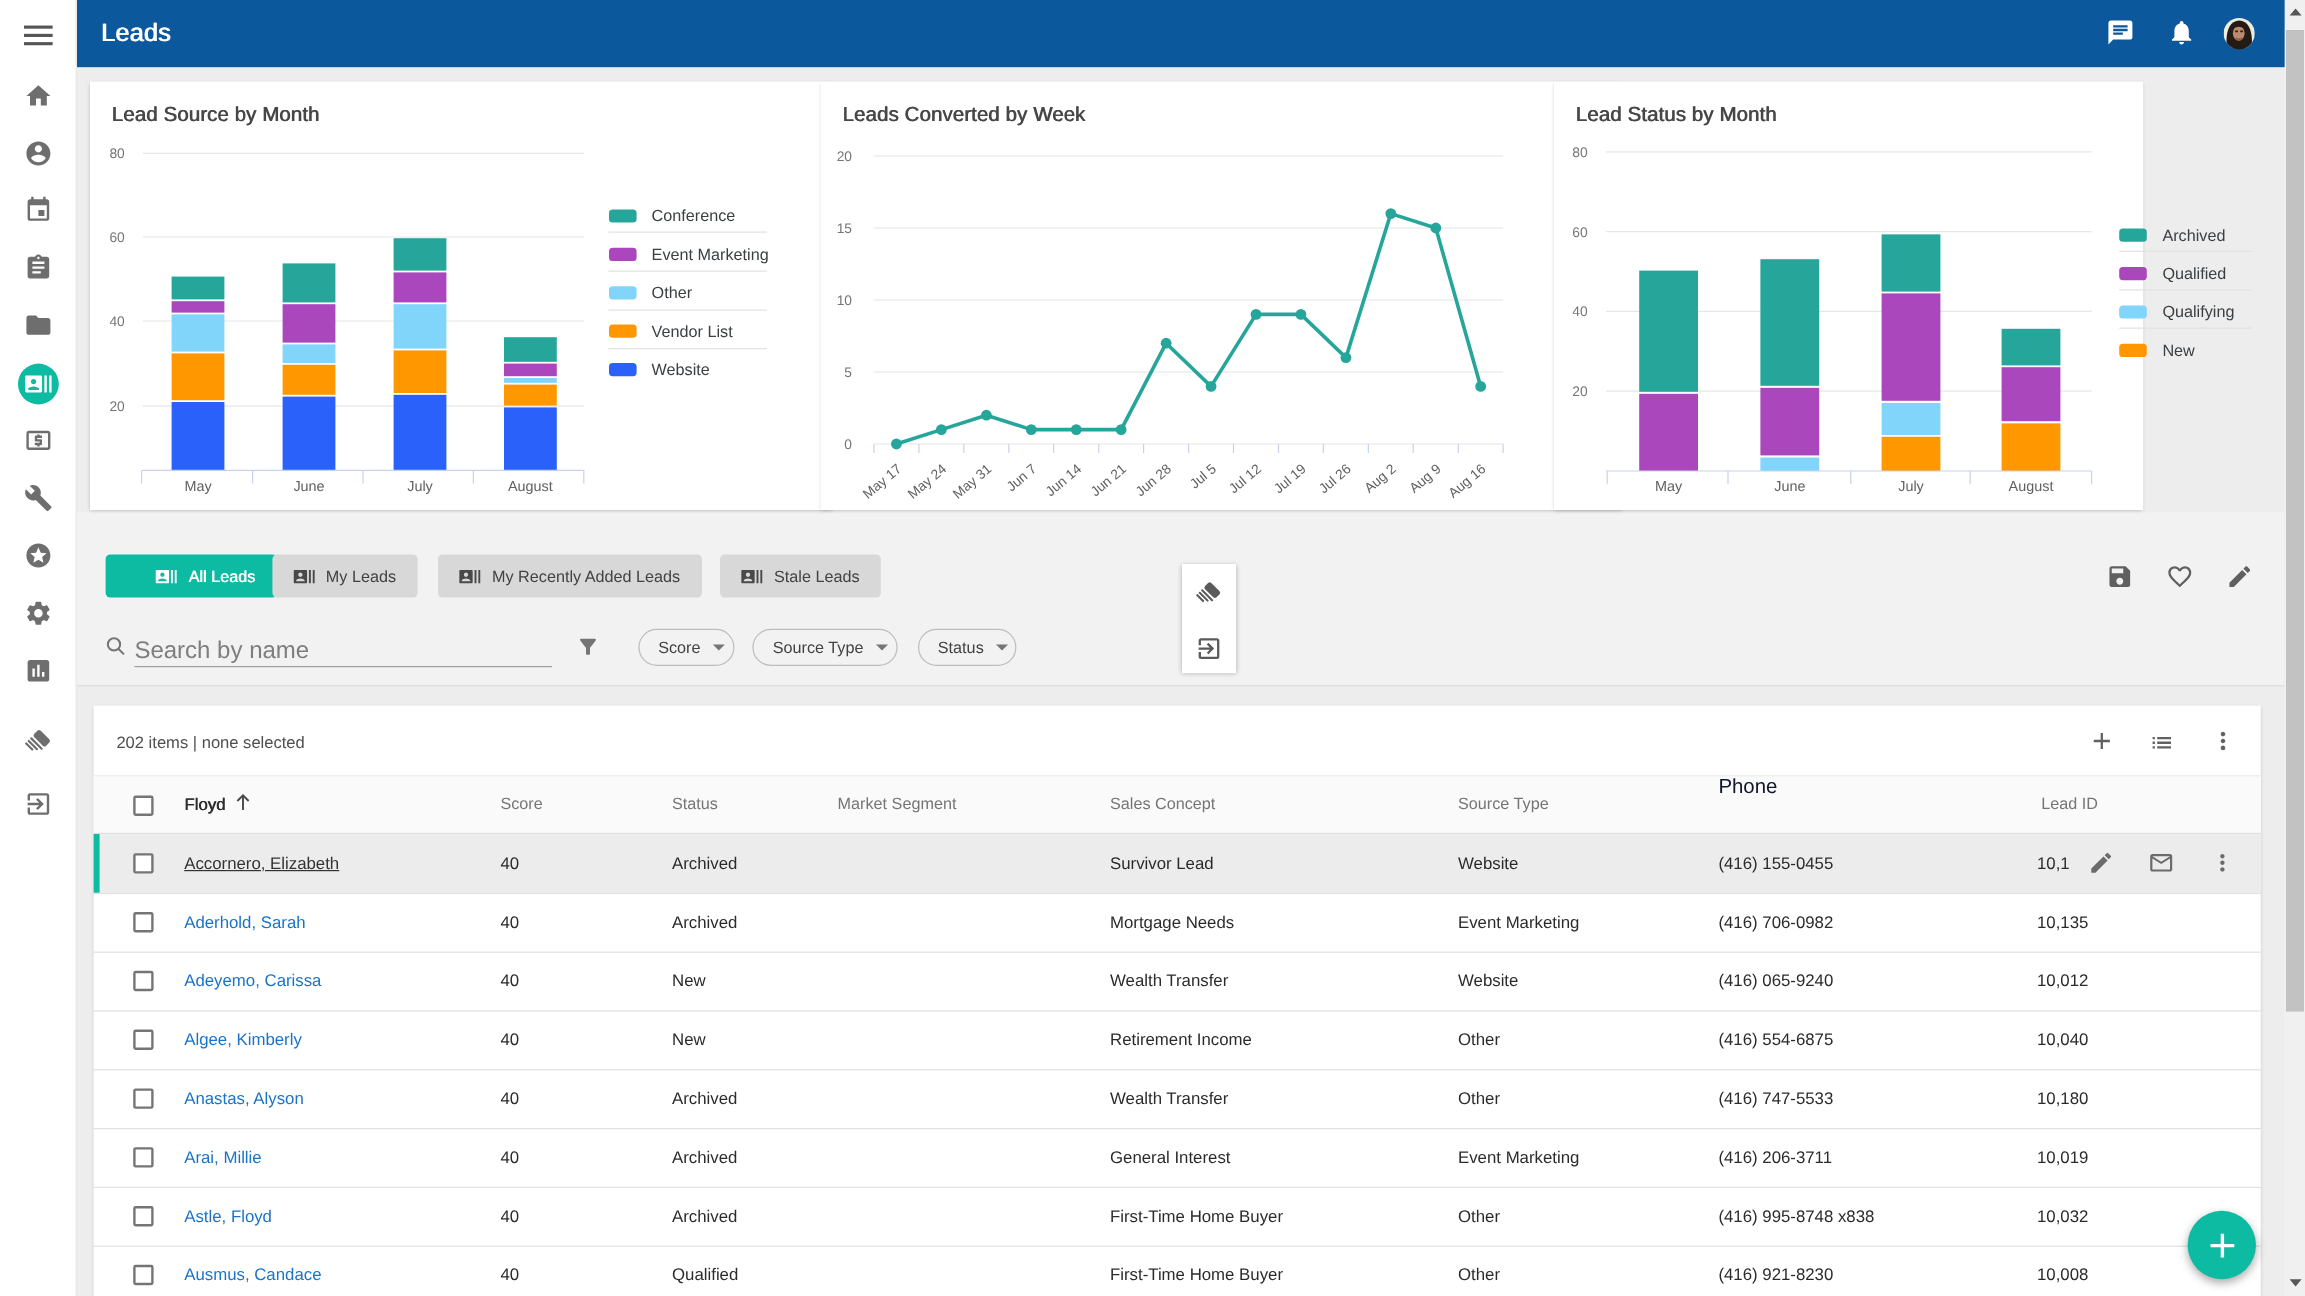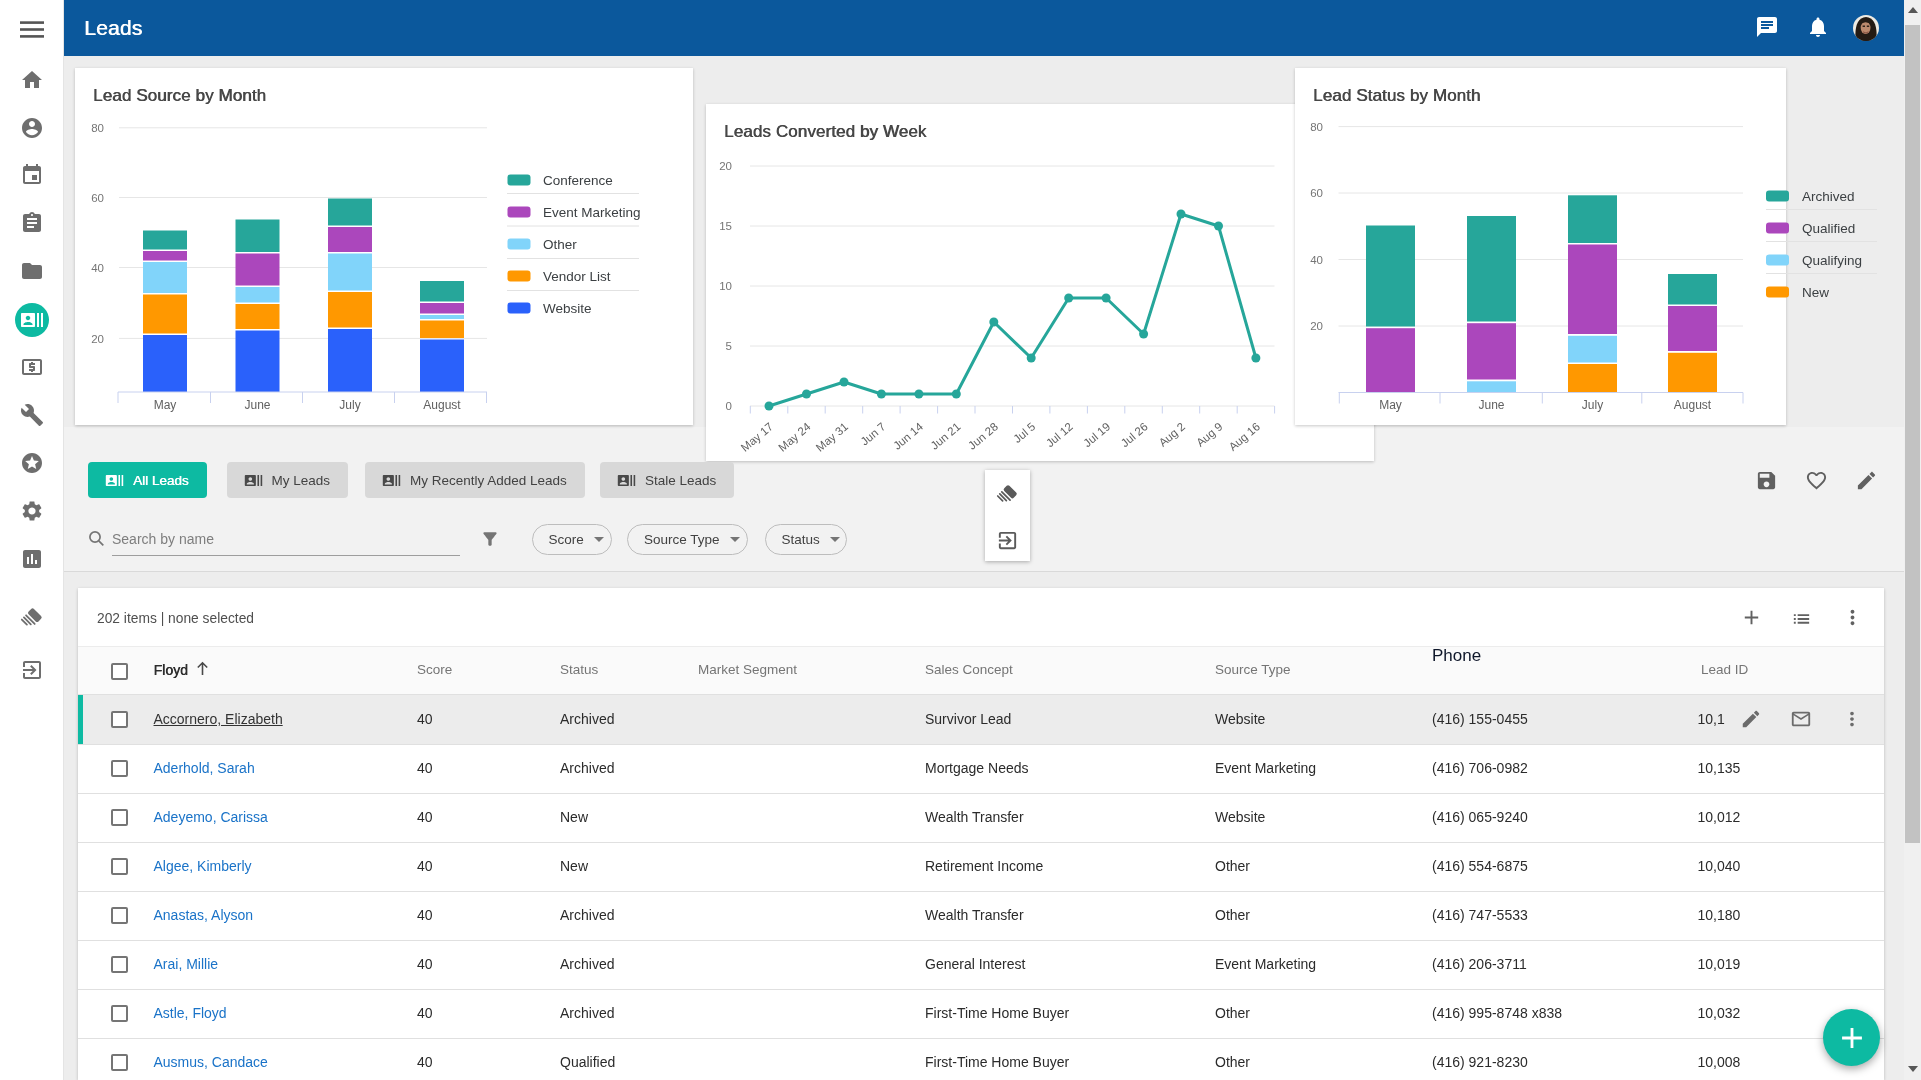--- a/index.html
+++ b/index.html
@@ -5,36 +5,36 @@
 * { margin:0; padding:0; box-sizing:border-box; }
 html,body { width:1921px; height:1080px; overflow:hidden; background:#fff;
   font-family:"Liberation Sans", sans-serif; }
 .abs { position:absolute; }
 #content { left:64px; top:56px; width:1840px; height:1024px; background:#ededed; }
 #appbar { left:64px; top:0; width:1840px; height:56px; background:#0b589c; }
 #appbar .title { position:absolute; left:20px; top:16px; color:#fff; font-size:21px; font-weight:400; text-shadow:0.7px 0 0 #fff; letter-spacing:0.2px; }
 #sidebar { left:0; top:0; width:64px; height:1080px; background:#fff; z-index:5; border-right:1px solid #e4e4e4; }
 .card { position:absolute; background:#fff; box-shadow:0 1px 3px rgba(0,0,0,0.22); }
 #card1 { left:75px; top:68px; width:618px; height:357px; }
-#card2 { left:706px; top:68px; width:668px; height:357px;margin-top:36px; }
+#card2 { left:684px; top:68px; width:668px; height:357px; }
 #card3 { left:1295px; top:68px; width:491px; height:357px; }
 #tablecard { left:78px; top:588px; width:1806px; height:492px; box-shadow:0 1px 3px rgba(0,0,0,0.22); }
 .ctitle { position:absolute; left:18px; top:18px; font-size:17px; color:#474747; font-weight:400; text-shadow:0.6px 0 0 #474747; letter-spacing:0.1px; }
 #scroll { left:1904px; top:0; width:17px; height:1080px; background:#f0f0f0; z-index:9; }
 #scroll .thumb { position:absolute; left:1px; top:25px; width:15px; height:818px; background:#c2c2c2; }
 .sicon { position:absolute; left:20px; width:24px; height:24px; }
 #fab { position:absolute; left:1823px; top:1009px; width:57px; height:57px; border-radius:50%;
   background:#0dbaa2; box-shadow:0 3px 8px rgba(0,0,0,0.35); z-index:8; }
 #fab svg { position:absolute; left:11.5px; top:11.5px; }
 
 .btn { position:absolute; top:462px; height:36px; border-radius:4px; font-size:13.5px; white-space:nowrap;
   display:flex; align-items:center; color:#424242; background:#d8d8d8; }
 .btn svg { margin-left:17px; }
 .btn span { margin-left:9px; margin-right:18px; }
-.btn.active { background:#0dbaa2; color:#fff; text-shadow:0.5px 0 0 #fff; }
+.btn.active { background:#0dbaa2; color:#fff; text-shadow:0.5px 0 0 #fff;padding-left:24px; }
 
 .chip { position:absolute; top:524px; height:31px; border:1px solid #bdbdbd; border-radius:16px;
   font-size:13.5px; color:#424242; display:flex; align-items:center; white-space:nowrap; }
 .chip span { margin-left:16px; }
 .chip .car { width:0; height:0; border-left:5px solid transparent; border-right:5px solid transparent;
   border-top:5px solid #757575; margin-left:10px; margin-right:14px; }
 .cb { position:absolute; width:17px; height:17px; border:2px solid #757575; border-radius:2px; background:#fff; }
 .cell { position:absolute; font-size:14px; color:#2b2b2b; }
 </style>
 </head>
@@ -323,21 +323,21 @@
     <path d="M16.5 3c-1.74 0-3.41.81-4.5 2.09C10.91 3.81 9.24 3 7.5 3 4.42 3 2 5.42 2 8.5c0 3.78 3.4 6.86 8.55 11.54L12 21.35l1.45-1.32C18.6 15.36 22 12.28 22 8.5 22 5.42 19.58 3 16.5 3zm-4.4 15.55l-.1.1-.1-.1C7.14 14.24 4 11.39 4 8.5 4 6.5 5.5 5 7.5 5c1.54 0 3.04.99 3.57 2.36h1.87C13.46 5.99 14.96 5 16.5 5c2 0 3.5 1.5 3.5 3.5 0 2.89-3.14 5.74-7.9 10.05z"></path>
   </svg>
 <svg class="abs" style="left:1855px;top:469px" width="23" height="23" viewBox="0 0 24 24" fill="#606060">
     <path d="M3 17.25V21h3.75L17.81 9.94l-3.75-3.75L3 17.25zM20.71 7.04c.39-.39.39-1.02 0-1.41l-2.34-2.34c-.39-.39-1.02-.39-1.41 0l-1.83 1.83 3.75 3.75 1.83-1.83z"></path>
   </svg>
 
 <svg class="abs" style="left:88px;top:530px" width="17" height="17" viewBox="0 0 17 17">
     <circle cx="7" cy="7" r="5.1" fill="none" stroke="#757575" stroke-width="1.7"></circle>
     <path d="M10.8 10.8 L15.3 15.3" stroke="#757575" stroke-width="1.7"></path>
   </svg>
-<div class="abs" style="left:112px;top:531px;font-size:14px;color:#7e7e7e">Search by name</div>
+<div class="abs" style="left:112px;top:531px;font-size:20px;color:#7e7e7e">Search by name</div>
 <div class="abs" style="left:112px;top:555px;width:348px;height:1px;background:#9e9e9e"></div>
 <svg class="abs" style="left:480px;top:529px" width="20" height="20" viewBox="0 0 24 24" fill="#757575">
     <path d="M4.25 5.61C6.27 8.2 10 13 10 13v6c0 .55.45 1 1 1h2c.55 0 1-.45 1-1v-6s3.72-4.8 5.74-7.39c.51-.66.04-1.61-.79-1.61H5.04c-.83 0-1.3.95-.79 1.61z"></path>
   </svg>
 <div class="chip" style="left:531.5px;width:80px">
     <span>Score</span>
     <div class="car"></div>
   </div>
 <div class="chip" style="left:627px;width:121px">
     <span>Source Type</span>

